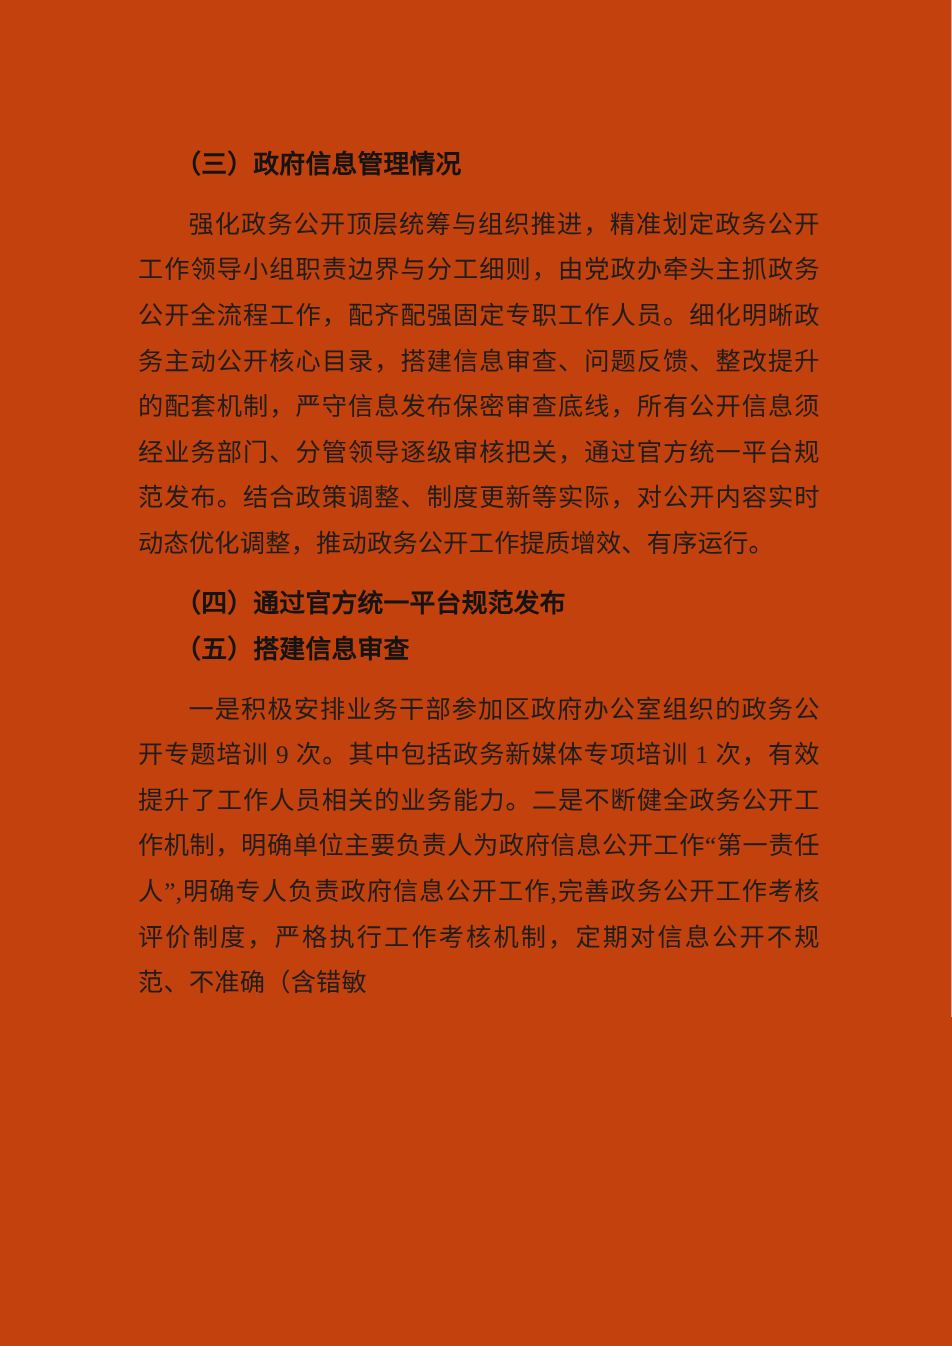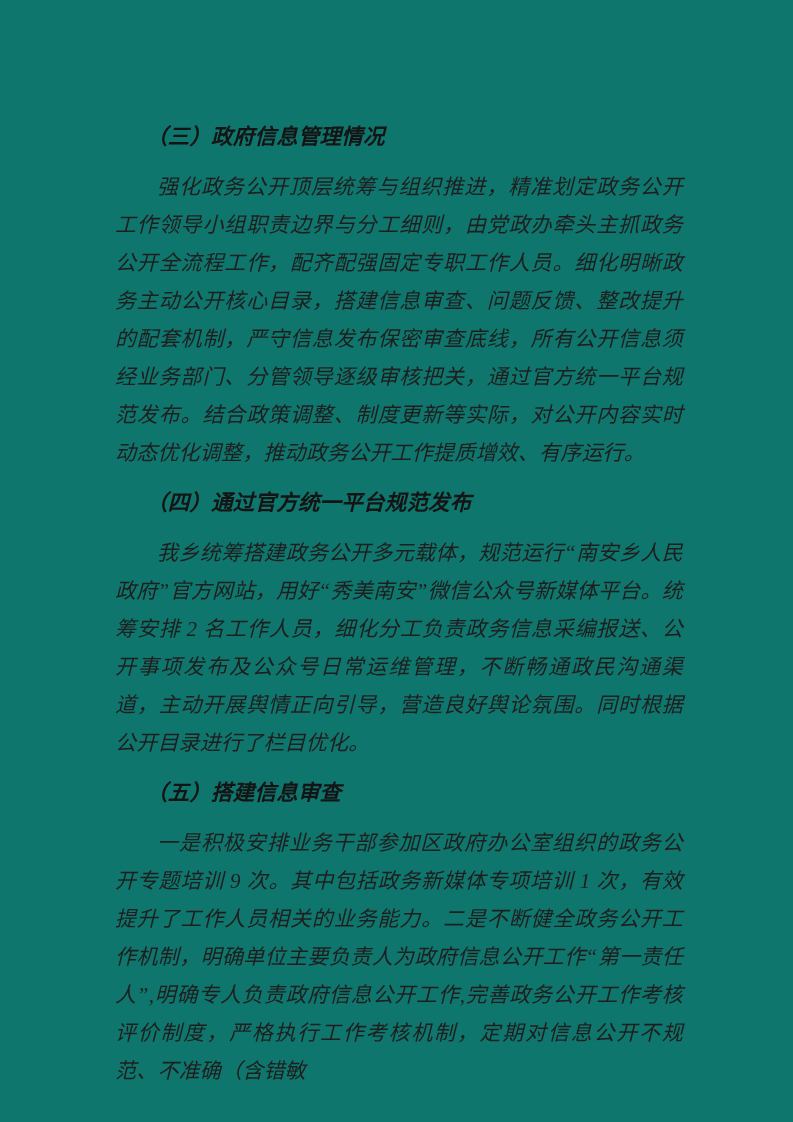--- a/index.html
+++ b/index.html
@@ -4,24 +4,23 @@
 <style>
   html, body {
     margin: 0;
     padding: 0;
     background: #ffffff;
   }
   .page {
     position: relative;
     width: 793px;
     height: 1122px;
-    background: #0f766e;
+    background: #c2410c;
     overflow: hidden;
     font-family: "Liberation Serif", "DejaVu Serif", serif;
-    font-style: italic;
   }
   .content {
     position: absolute;
     left: 103px;
     top: 118px;
     width: 592px;
     color: #1e1e1e;
     font-size: 21px;
     line-height: 38px;
     text-align: justify;
@@ -51,21 +50,20 @@
 <div class="page">
   <div class="content">
 
     <section>
       <h2 class="heading">（三）政府信息管理情况</h2>
       <p class="para">强化政务公开顶层统筹与组织推进，精准划定政务公开工作领导小组职责边界与分工细则，由党政办牵头主抓政务公开全流程工作，配齐配强固定专职工作人员。细化明晰政务主动公开核心目录，搭建信息审查、问题反馈、整改提升的配套机制，严守信息发布保密审查底线，所有公开信息须经业务部门、分管领导逐级审核把关，通过官方统一平台规范发布。结合政策调整、制度更新等实际，对公开内容实时动态优化调整，推动政务公开工作提质增效、有序运行。</p>
     </section>
 
     <section>
       <h2 class="heading">（四）通过官方统一平台规范发布</h2>
-      <p class="para">我乡统筹搭建政务公开多元载体，规范运行“南安乡人民政府”官方网站，用好“秀美南安”微信公众号新媒体平台。统筹安排 2 名工作人员，细化分工负责政务信息采编报送、公开事项发布及公众号日常运维管理，不断畅通政民沟通渠道，主动开展舆情正向引导，营造良好舆论氛围。同时根据公开目录进行了栏目优化。</p>
     </section>
 
     <section>
       <h2 class="heading">（五）搭建信息审查</h2>
       <p class="para">一是积极安排业务干部参加区政府办公室组织的政务公开专题培训 9 次。其中包括政务新媒体专项培训 1 次，有效提升了工作人员相关的业务能力。二是不断健全政务公开工作机制，明确单位主要负责人为政府信息公开工作“第一责任人”,明确专人负责政府信息公开工作,完善政务公开工作考核评价制度，严格执行工作考核机制，定期对信息公开不规范、不准确（含错敏</p>
     </section>
 
   </div>
 </div>
 

